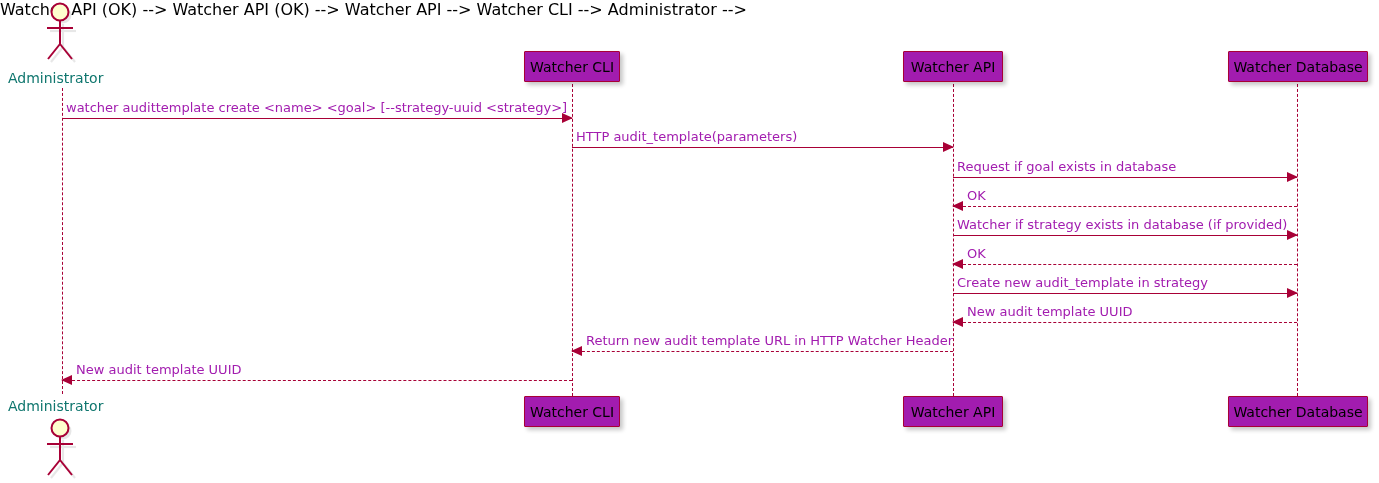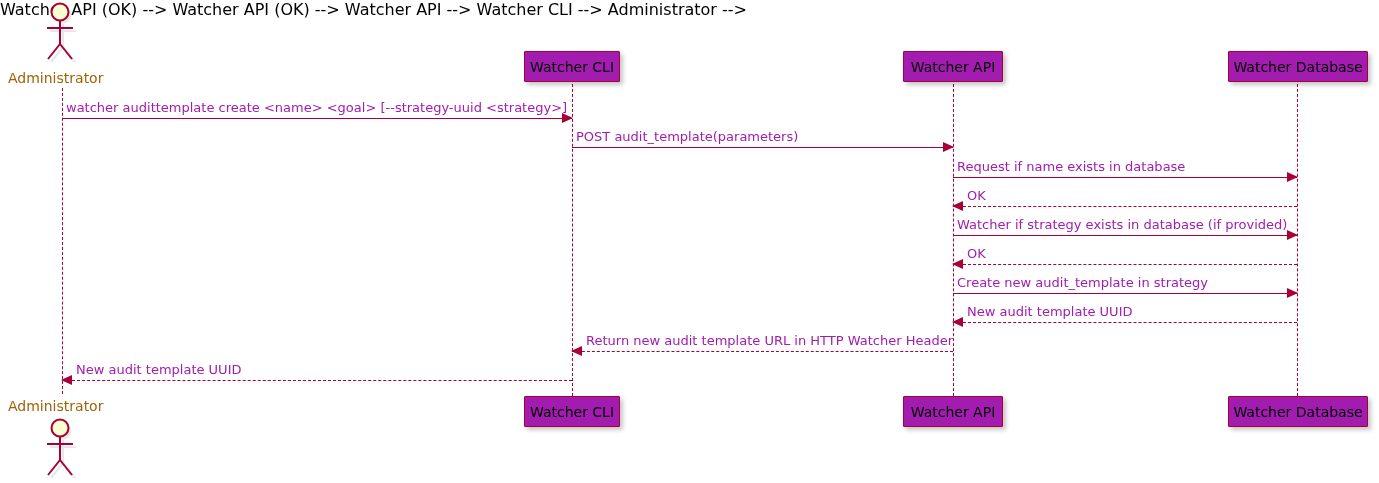--- a/index.html
+++ b/index.html
@@ -45,21 +45,21 @@
   }
 
   
   .actor {
     position: absolute;
     z-index: 5;
   }
   .actor-label {
     position: absolute;
     font-size: 14px;
-    color: #a16207;
+    color: #0f766e;
     white-space: nowrap;
     z-index: 5;
   }
 
   
   .msg {
     position: absolute;
     height: 0;
     z-index: 3;
   }
@@ -148,28 +148,28 @@
   <div class="msg to-right" style="left:62px; top:118px; width:510px;">
     <div class="line"></div>
     <div class="head"></div>
     <div class="label">watcher audittemplate create &lt;name&gt; &lt;goal&gt; [--strategy-uuid &lt;strategy&gt;]</div>
   </div>
 
   
   <div class="msg to-right" style="left:572px; top:147px; width:381px;">
     <div class="line"></div>
     <div class="head"></div>
-    <div class="label">POST audit_template(parameters)</div>
+    <div class="label">HTTP audit_template(parameters)</div>
   </div>
 
   
   <div class="msg to-right" style="left:953px; top:177px; width:344px;">
     <div class="line"></div>
     <div class="head"></div>
-    <div class="label">Request if name exists in database</div>
+    <div class="label">Request if goal exists in database</div>
   </div>
 
    Watcher API (OK) --&gt;
   <div class="msg to-left dashed" style="left:953px; top:206px; width:344px;">
     <div class="line"></div>
     <div class="head"></div>
     <div class="label">OK</div>
   </div>
 
   

